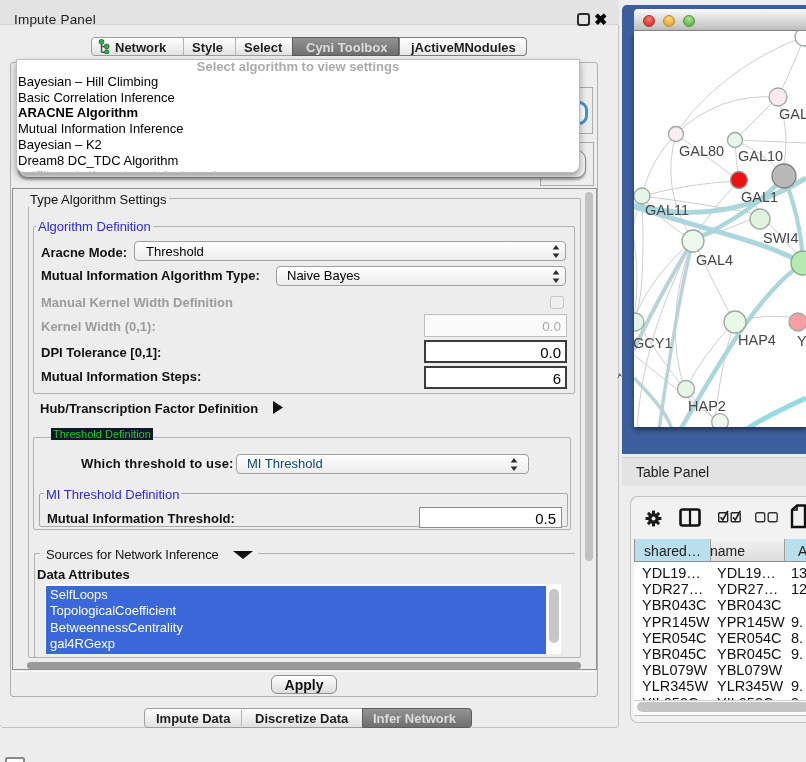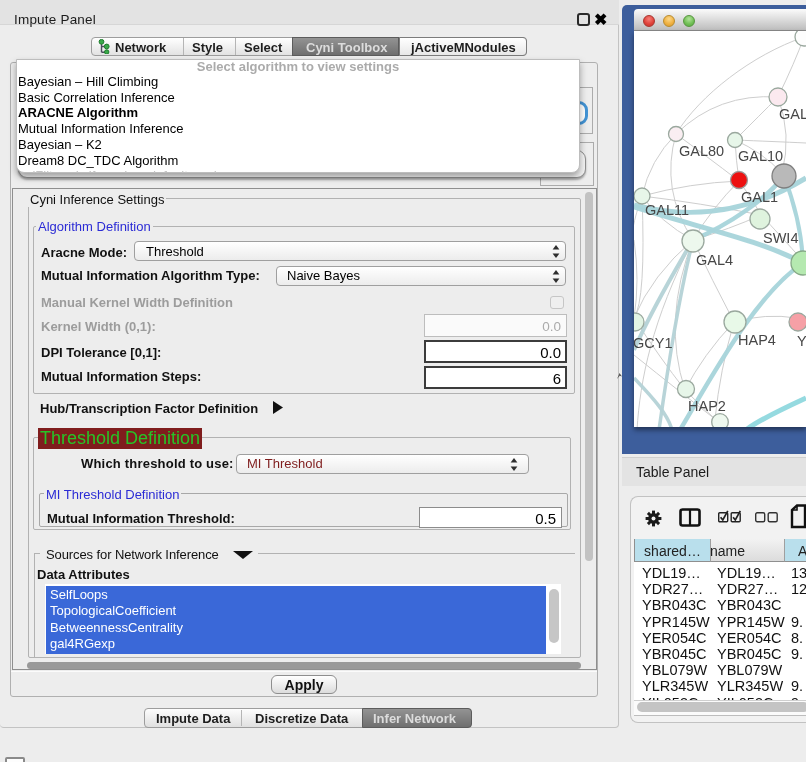--- a/index.html
+++ b/index.html
@@ -50,21 +50,21 @@
 Basic Correlation Inference<br>
 <span class="b">ARACNE Algorithm</span><br>
 Mutual Information Inference<br>
 Bayesian – K2<br>
 Dream8 DC_TDC Algorithm<br>
 <span style="color:#c2c2c2">galFiltered.sif used on default mode</span>
 </div>
   </div>
 
 <div class="a" style="left:28px;top:198px;width:553px;height:460px;border:1px solid #b2b2b2;border-radius:2px"></div>
-<div class="a" style="left:28px;top:192px;font-size:13px;color:#111;background:#ededed;padding:0 2px">Cyni Inference Settings</div>
+<div class="a" style="left:28px;top:192px;font-size:13px;color:#111;background:#ededed;padding:0 2px">Type Algorithm Settings</div>
 
 <div class="a" style="left:33px;top:226px;width:542px;height:168px;border:1px solid #b2b2b2;border-radius:2px"></div>
 <div class="a" style="left:36px;top:219px;font-size:13px;color:#2b2bd5;background:#ededed;padding:0 2px">Algorithm Definition</div>
 
 <div class="a b" style="left:41px;top:245px;font-size:13px;color:#111">Aracne Mode:</div>
 <div class="a" style="left:134px;top:241px;width:432px;height:20px;background:linear-gradient(#ffffff,#ececec);border:1px solid #9f9f9f;border-radius:4px"></div>
 <div class="a" style="left:146px;top:244px;font-size:13px;color:#000">Threshold</div>
 <svg class="a" style="left:552px;top:245px" width="8" height="13" viewBox="0 0 8 13">
     <path d="M4 0 L7.4 4.4 L0.6 4.4 Z" fill="#2e2e2e"></path>
     <path d="M4 13 L7.4 8.6 L0.6 8.6 Z" fill="#2e2e2e"></path>
@@ -89,25 +89,25 @@
 
 <div class="a b" style="left:41px;top:369px;font-size:13px;color:#111">Mutual Information Steps:</div>
 <div class="a" style="left:424px;top:366px;width:143px;height:23px;background:#fff;border:2px solid #3c3c3c;font-size:15px;color:#000;text-align:right;padding:2px 4px 0 0">6</div>
 
 <div class="a b" style="left:40px;top:401px;font-size:13px;color:#111">Hub/Transcription Factor Definition</div>
 <svg class="a" style="left:272px;top:401px" width="12" height="13" viewBox="0 0 12 13">
     <path d="M1 0 L11 6.5 L1 13 Z" fill="#111"></path>
   </svg>
 
 <div class="a" style="left:33px;top:437px;width:538px;height:93px;border:1px solid #b2b2b2;border-radius:2px"></div>
-<div class="a" style="left:38px;top:428px;font-size:18px;color:#27c427;background:#7f1d1d;padding:0 2px">Threshold Definition</div>
+<div class="a" style="left:51px;top:428px;font-size:11px;color:#27c427;background:#0f172a;padding:0 2px">Threshold Definition</div>
 
 <div class="a b" style="left:81px;top:456px;font-size:13px;letter-spacing:0.2px;color:#111">Which threshold to use:</div>
 <div class="a" style="left:236px;top:454px;width:293px;height:20px;background:linear-gradient(#ffffff,#ececec);border:1px solid #9f9f9f;border-radius:4px"></div>
-<div class="a" style="left:247px;top:456px;font-size:13px;color:#7f1d1d">MI Threshold</div>
+<div class="a" style="left:247px;top:456px;font-size:13px;color:#0c4a6e">MI Threshold</div>
 <svg class="a" style="left:510px;top:458px" width="8" height="13" viewBox="0 0 8 13">
     <path d="M4 0 L7.4 4.4 L0.6 4.4 Z" fill="#2e2e2e"></path>
     <path d="M4 13 L7.4 8.6 L0.6 8.6 Z" fill="#2e2e2e"></path>
   </svg>
 
 <div class="a" style="left:39px;top:493px;width:529px;height:34px;border:1px solid #a8a8a8;border-radius:2px"></div>
 <div class="a" style="left:44px;top:487px;font-size:13px;color:#2b2bd5;background:#ededed;padding:0 2px">MI Threshold Definition</div>
 <div class="a b" style="left:47px;top:511px;font-size:13px;color:#111">Mutual Information Threshold:</div>
 <div class="a" style="left:419px;top:507px;width:143px;height:21px;background:#fff;border:1px solid #8c8c8c;font-size:15px;color:#000;text-align:right;padding:2px 5px 0 16px">0.5</div>
 

